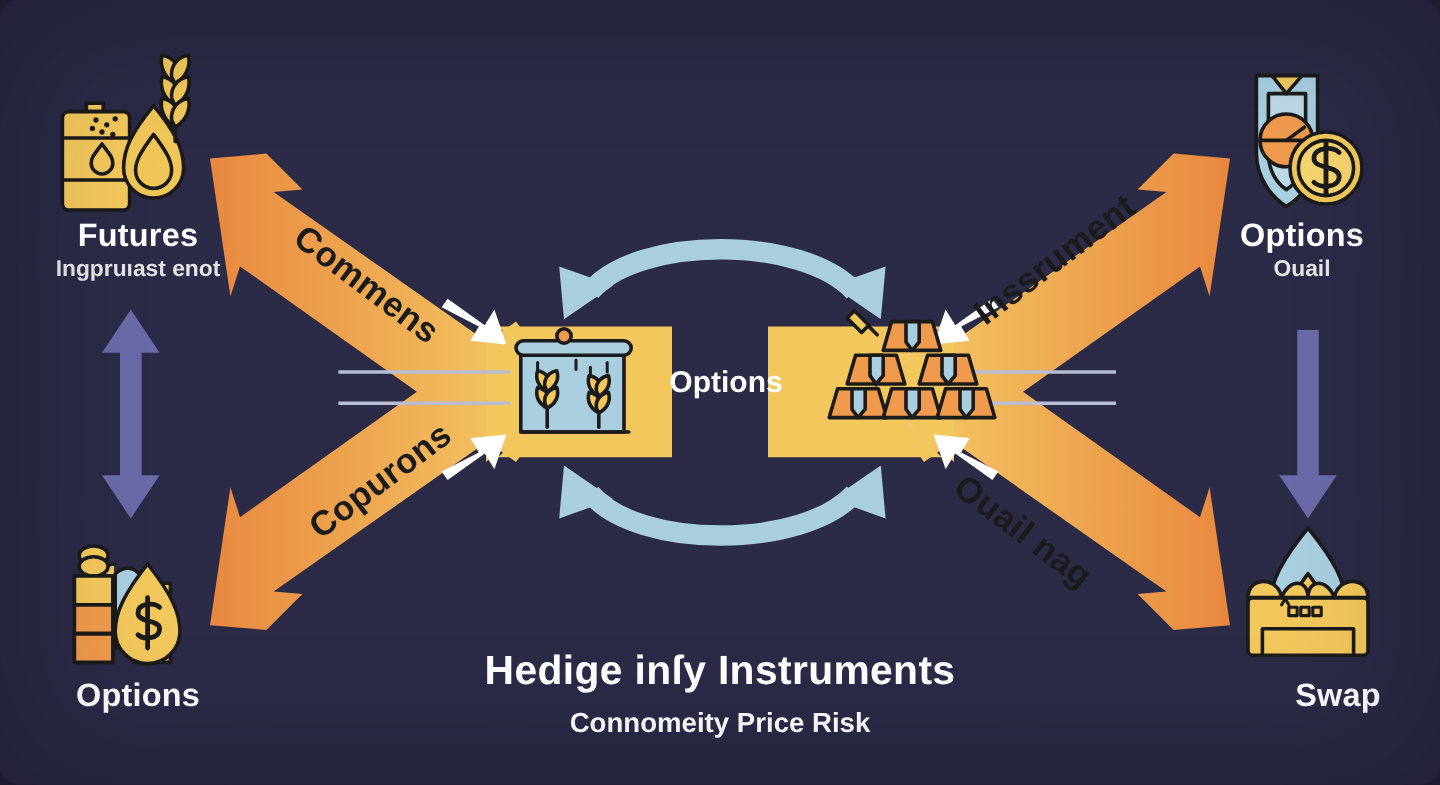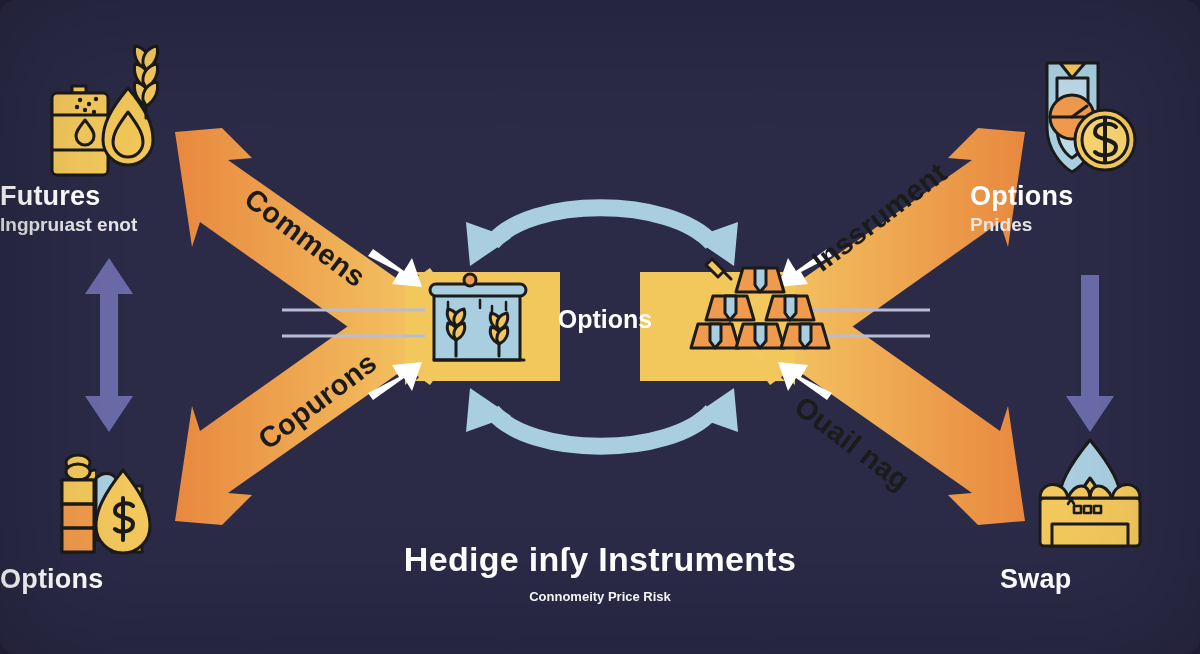--- a/index.html
+++ b/index.html
@@ -28,20 +28,21 @@
     position: absolute;
     left: 0; top: 0;
     width: 1200px;
     height: 654px;
   }
 
   
   .node {
     position: absolute;
     width: 230px;
+    text-align: center;
   }
   .node .ntitle {
     color: #ffffff;
     font-size: 27px;
     font-weight: bold;
     letter-spacing: 0.2px;
     line-height: 1.1;
   }
   .node .nsub {
     color: #e5e5e5;
@@ -76,21 +77,21 @@
     text-align: center;
   }
   #footer .ftitle {
     color: #ffffff;
     font-size: 34px;
     font-weight: bold;
     letter-spacing: 0.3px;
   }
   #footer .fsub {
     color: #ffffff;
-    font-size: 13px;
+    font-size: 23px;
     font-weight: bold;
     margin-top: 10px;
   }
 
   
   .band-label {
     position: absolute;
     color: #1b1b1b;
     font-size: 29px;
     font-weight: bold;
@@ -322,21 +323,21 @@
     <div class="ntitle">Futures</div>
     <div class="nsub">Ingpruıast enot</div>
   </div>
 
   <div class="node" id="node-bl">
     <div class="ntitle">Options</div>
   </div>
 
   <div class="node" id="node-tr">
     <div class="ntitle">Options</div>
-    <div class="nsub">Pnides</div>
+    <div class="nsub">Ouail</div>
   </div>
 
   <div class="node" id="node-br">
     <div class="ntitle">Swap</div>
     <div class="nsub"></div>
   </div>
 
   <div class="band-label" id="band-tl">Commens</div>
   <div class="band-label" id="band-bl">Copurons</div>
   <div class="band-label" id="band-tr">Inssrument</div>

